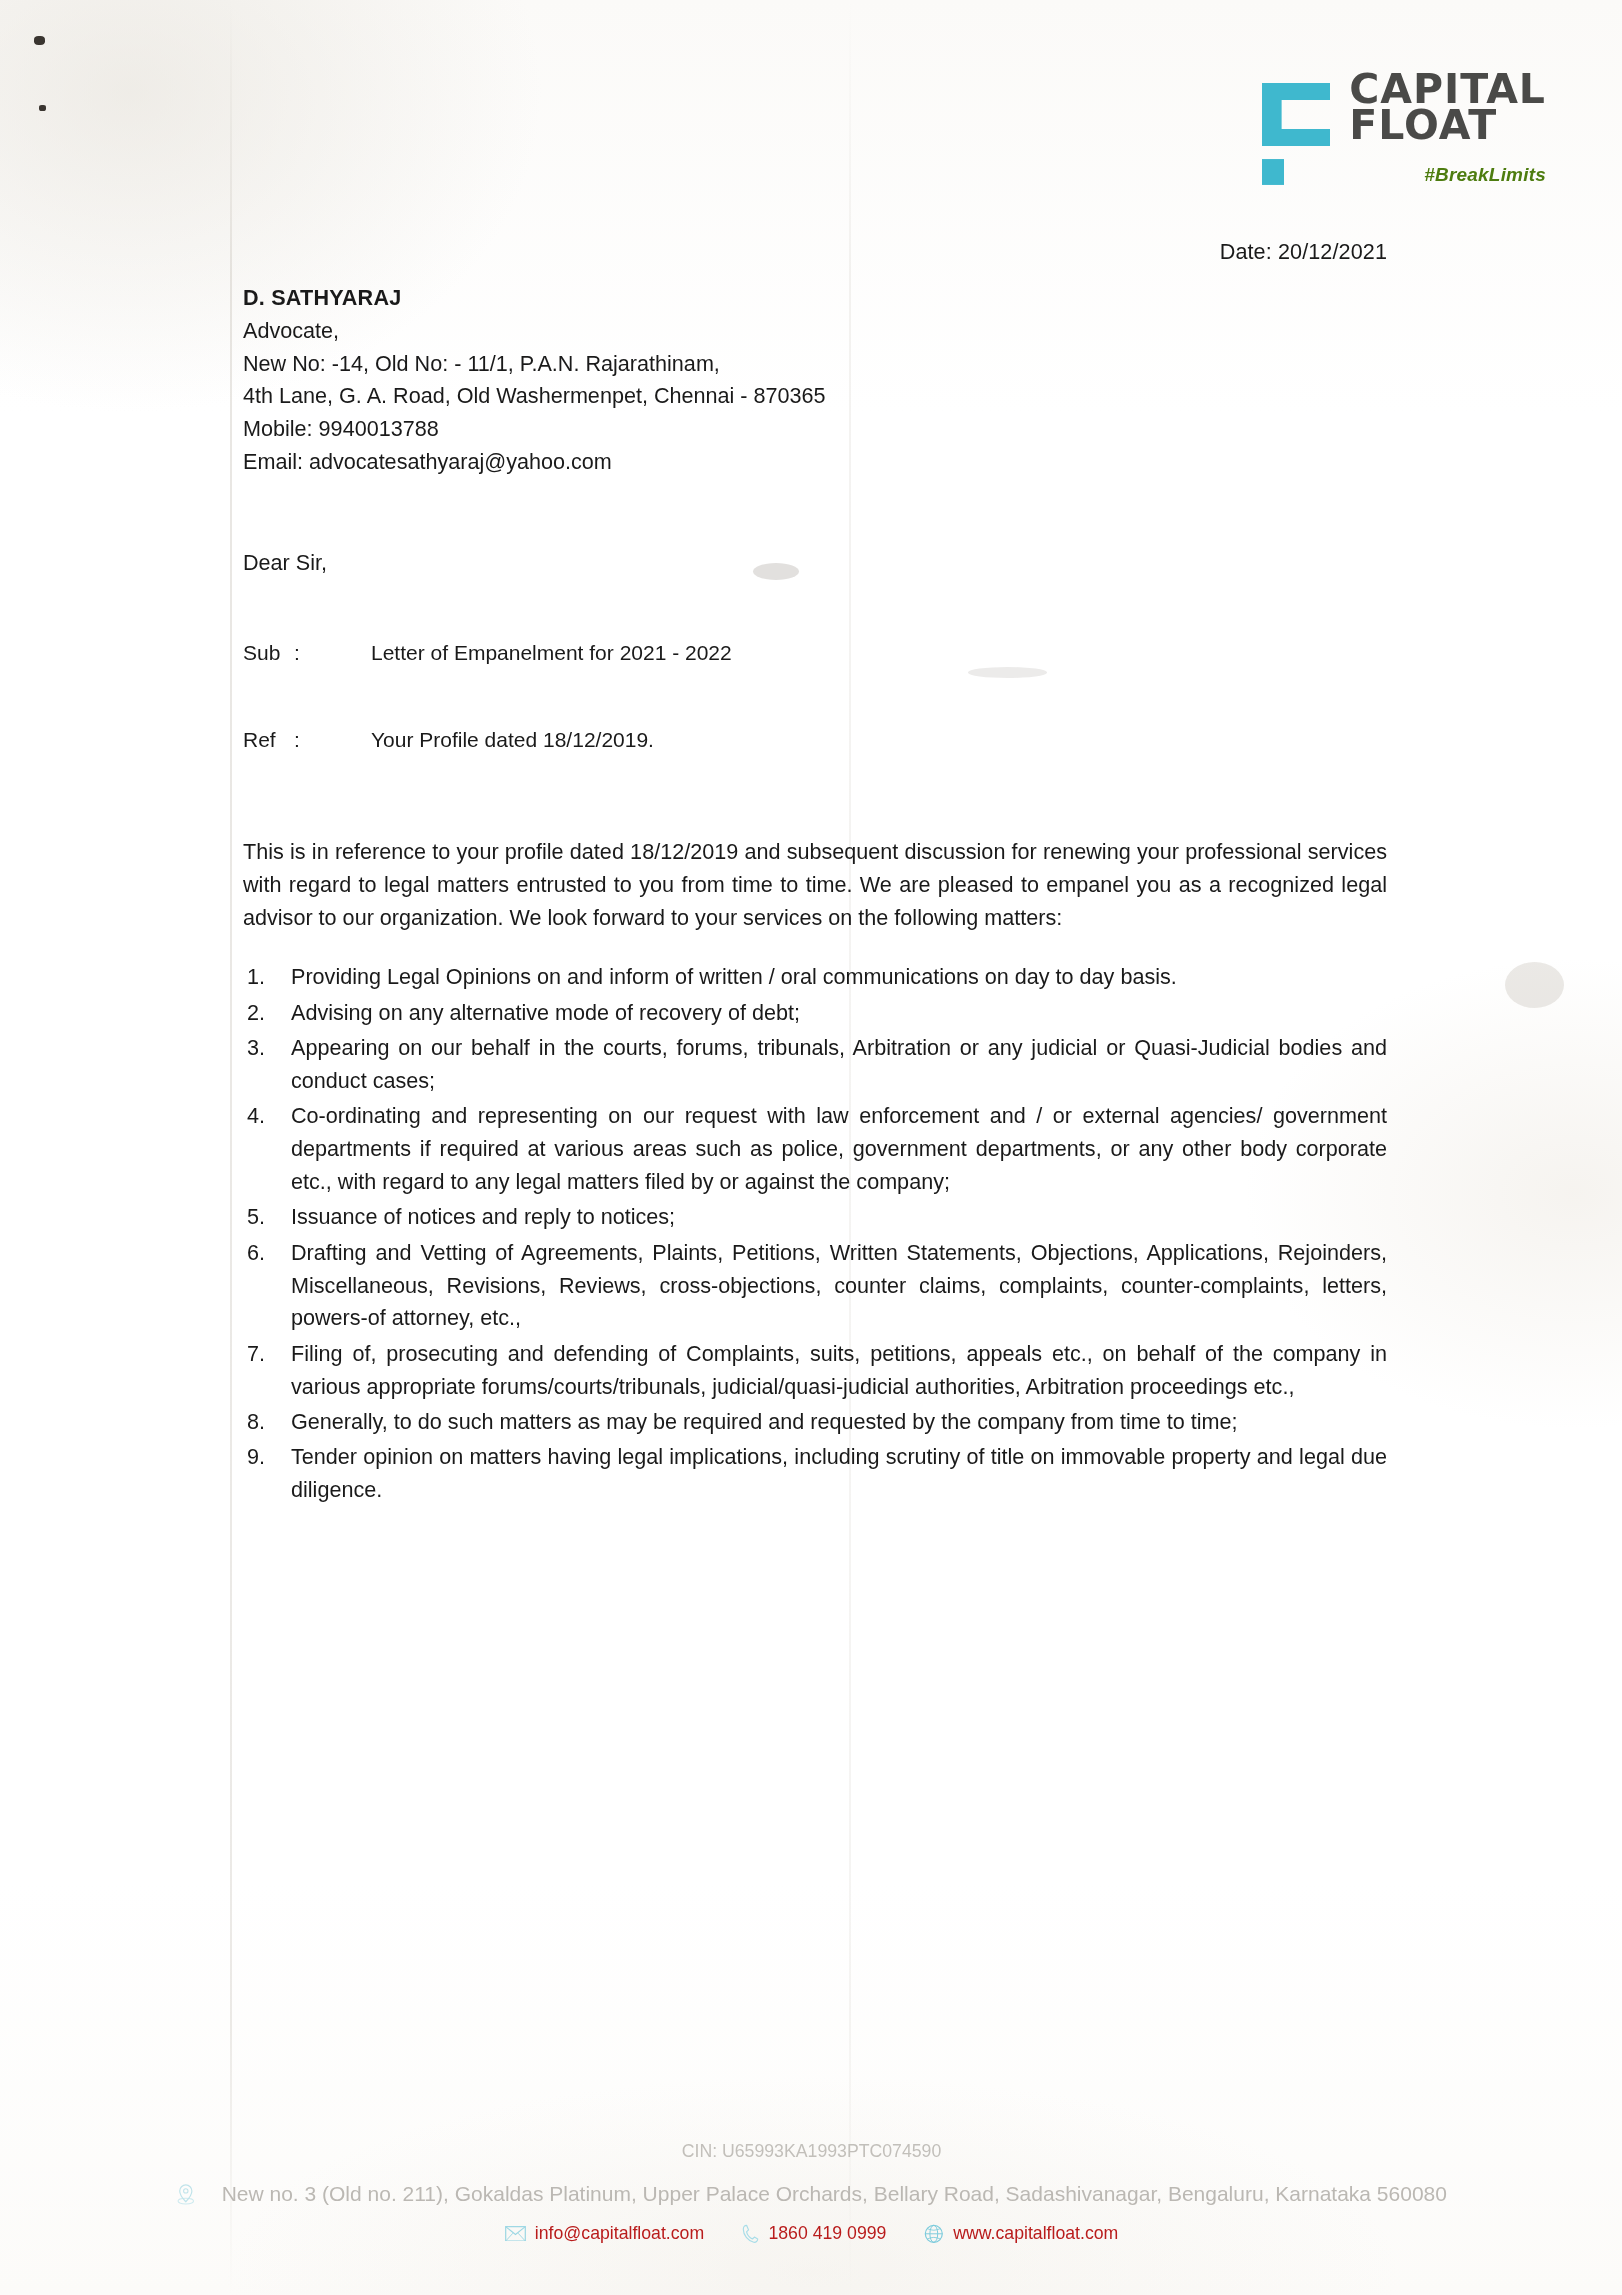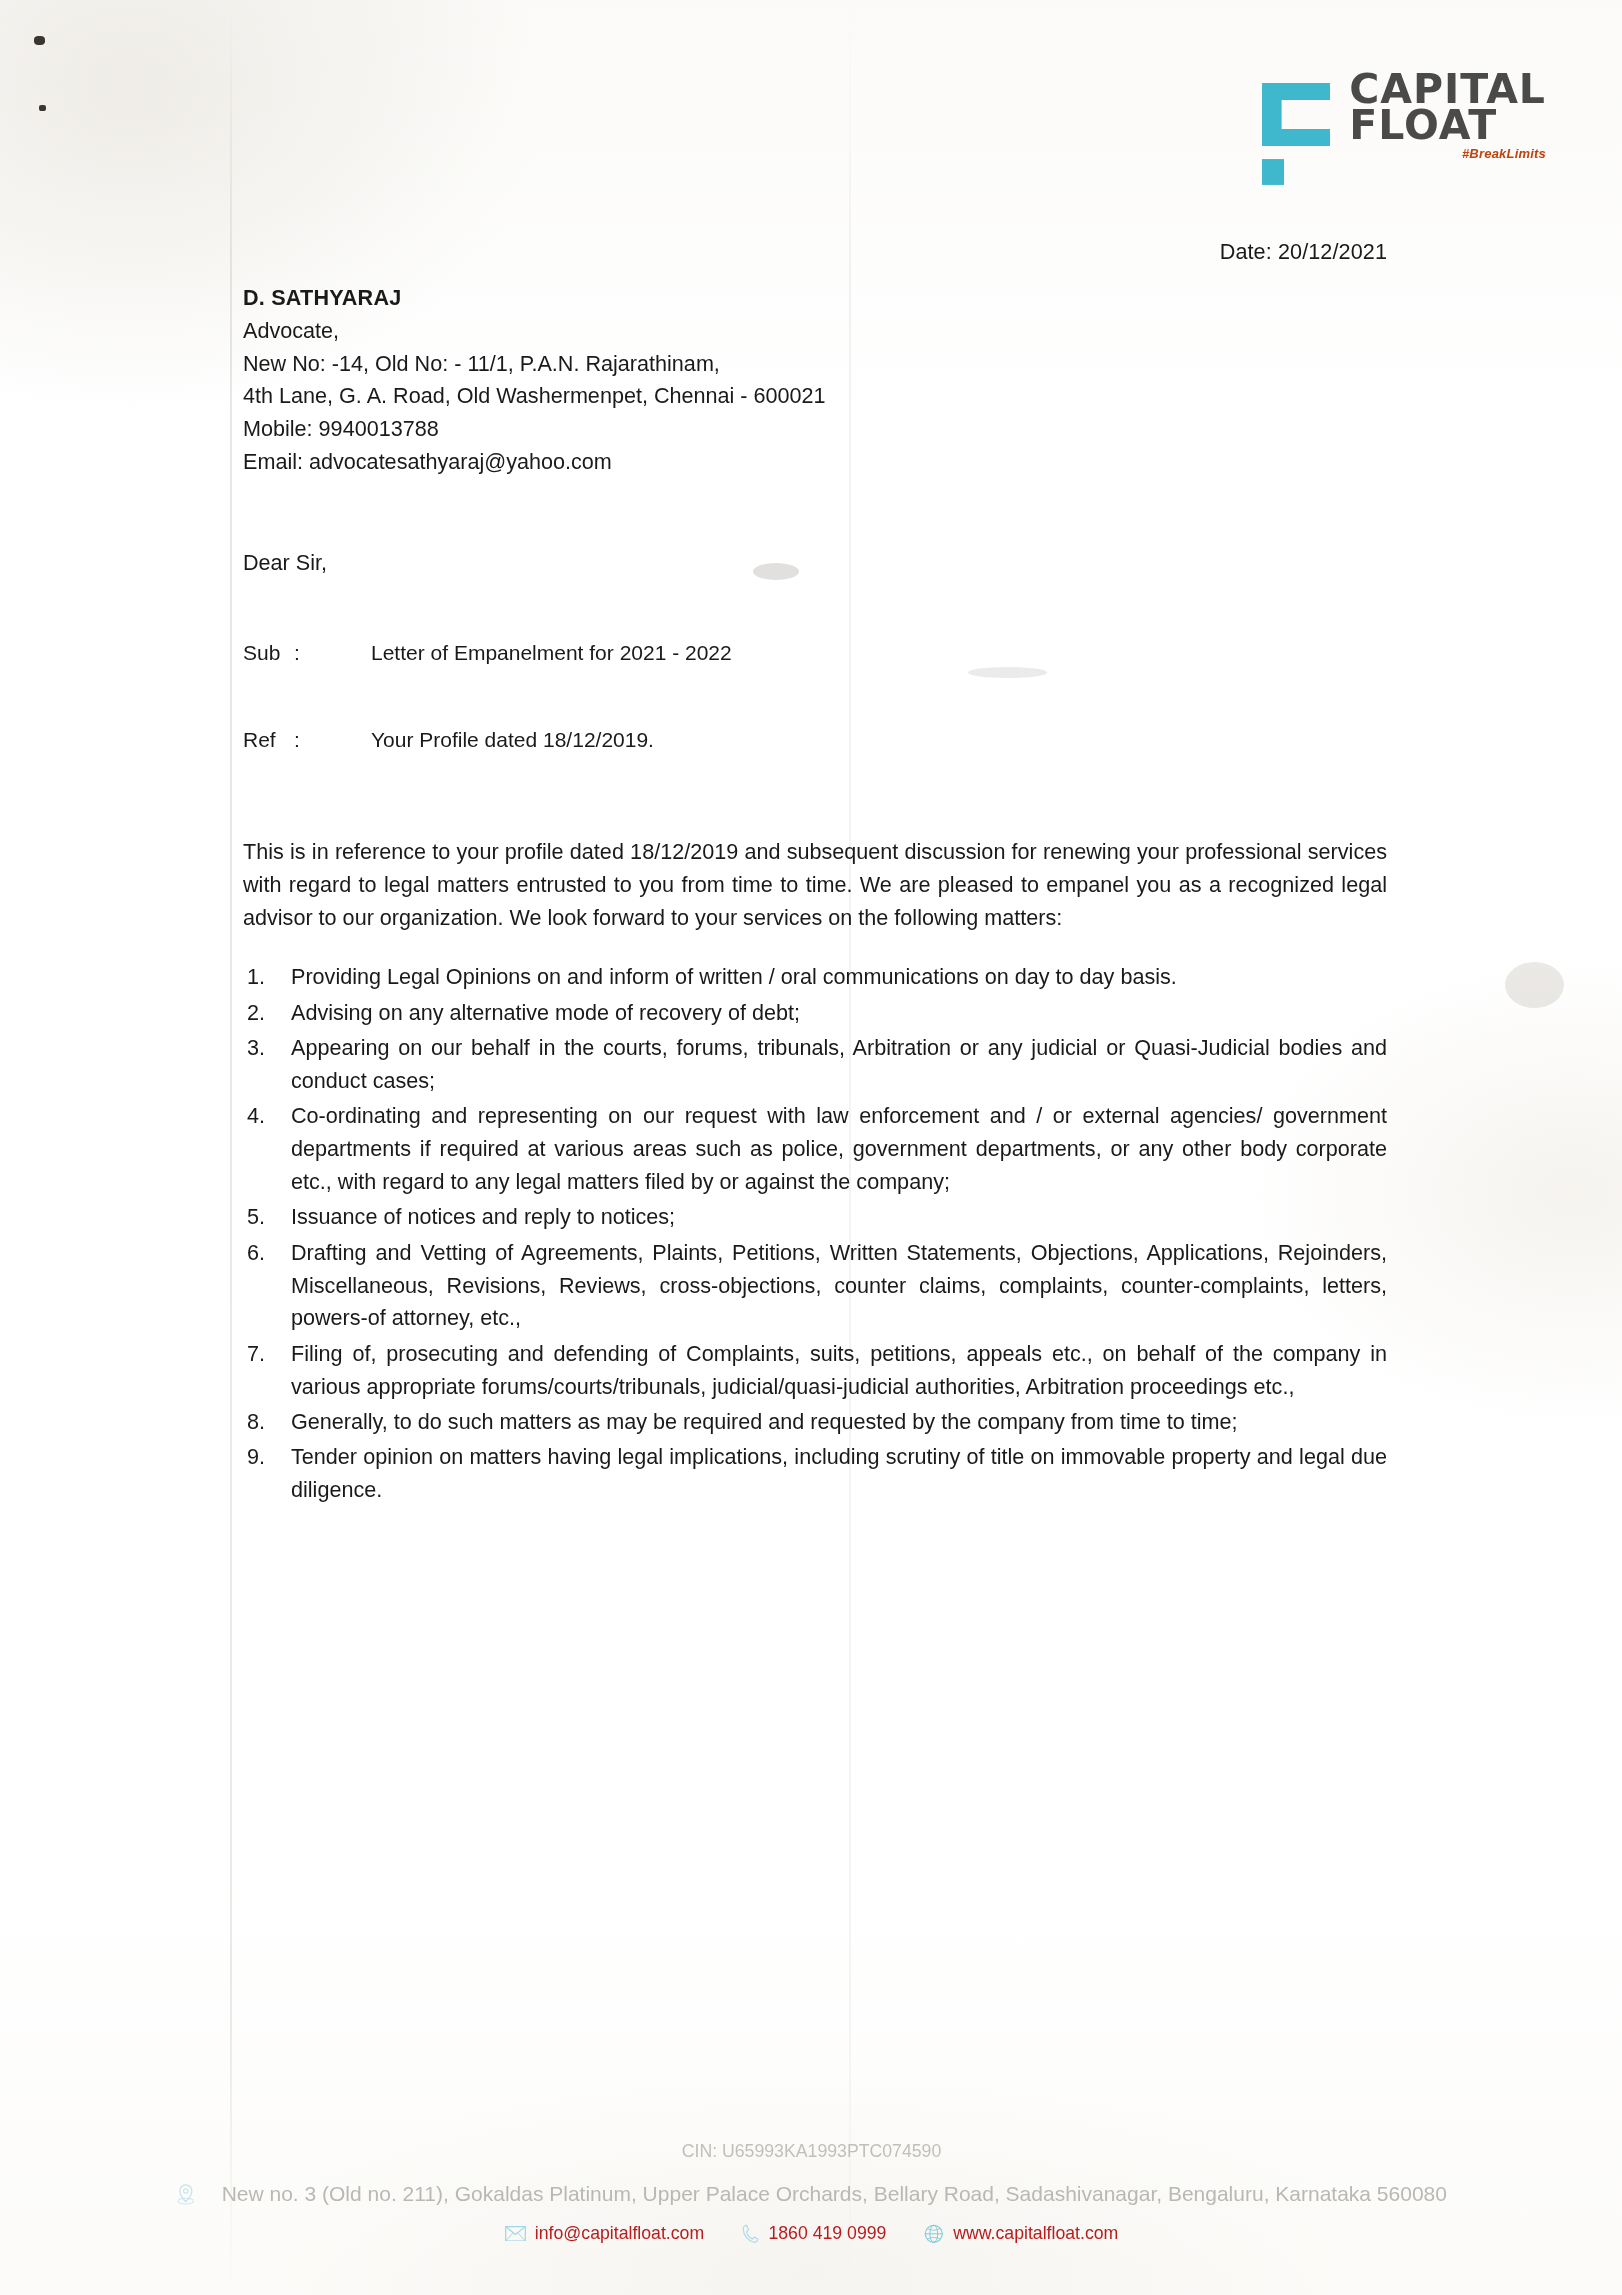--- a/index.html
+++ b/index.html
@@ -93,23 +93,23 @@
     font-weight: bold;
     font-size: 41px;
     letter-spacing: 1px;
     color: #4a4a48;
   }
   .logo-tag {
     align-self: flex-end;
     font-family: "Liberation Sans", sans-serif;
     font-style: italic;
     font-weight: bold;
-    font-size: 13px;
-    color: #c2410c;
-    margin-top: 5px;
+    font-size: 19px;
+    color: #4d7c0f;
+    margin-top: 24px;
     letter-spacing: 0.2px;
   }
 
   
   .content {
     position: absolute;
     left: 243px;
     right: 236px;
     top: 239px;
   }
@@ -255,21 +255,21 @@
   </div>
 
   <div class="content">
 
     <div class="date-line">Date: 20/12/2021</div>
 
     <div class="addr">
       <div class="name">D. SATHYARAJ</div>
       <div>Advocate,</div>
       <div>New No: -14, Old No: - 11/1, P.A.N. Rajarathinam,</div>
-      <div>4th Lane, G. A. Road, Old Washermenpet, Chennai - 600021</div>
+      <div>4th Lane, G. A. Road, Old Washermenpet, Chennai - 870365</div>
       <div>Mobile: 9940013788</div>
       <div>Email: advocatesathyaraj@yahoo.com</div>
     </div>
 
     <div class="salutation">Dear Sir,</div>
 
     <div class="sub-ref">
       <div class="sr-row">
         <div class="sr-label">Sub</div>
         <div class="sr-colon">:</div>

